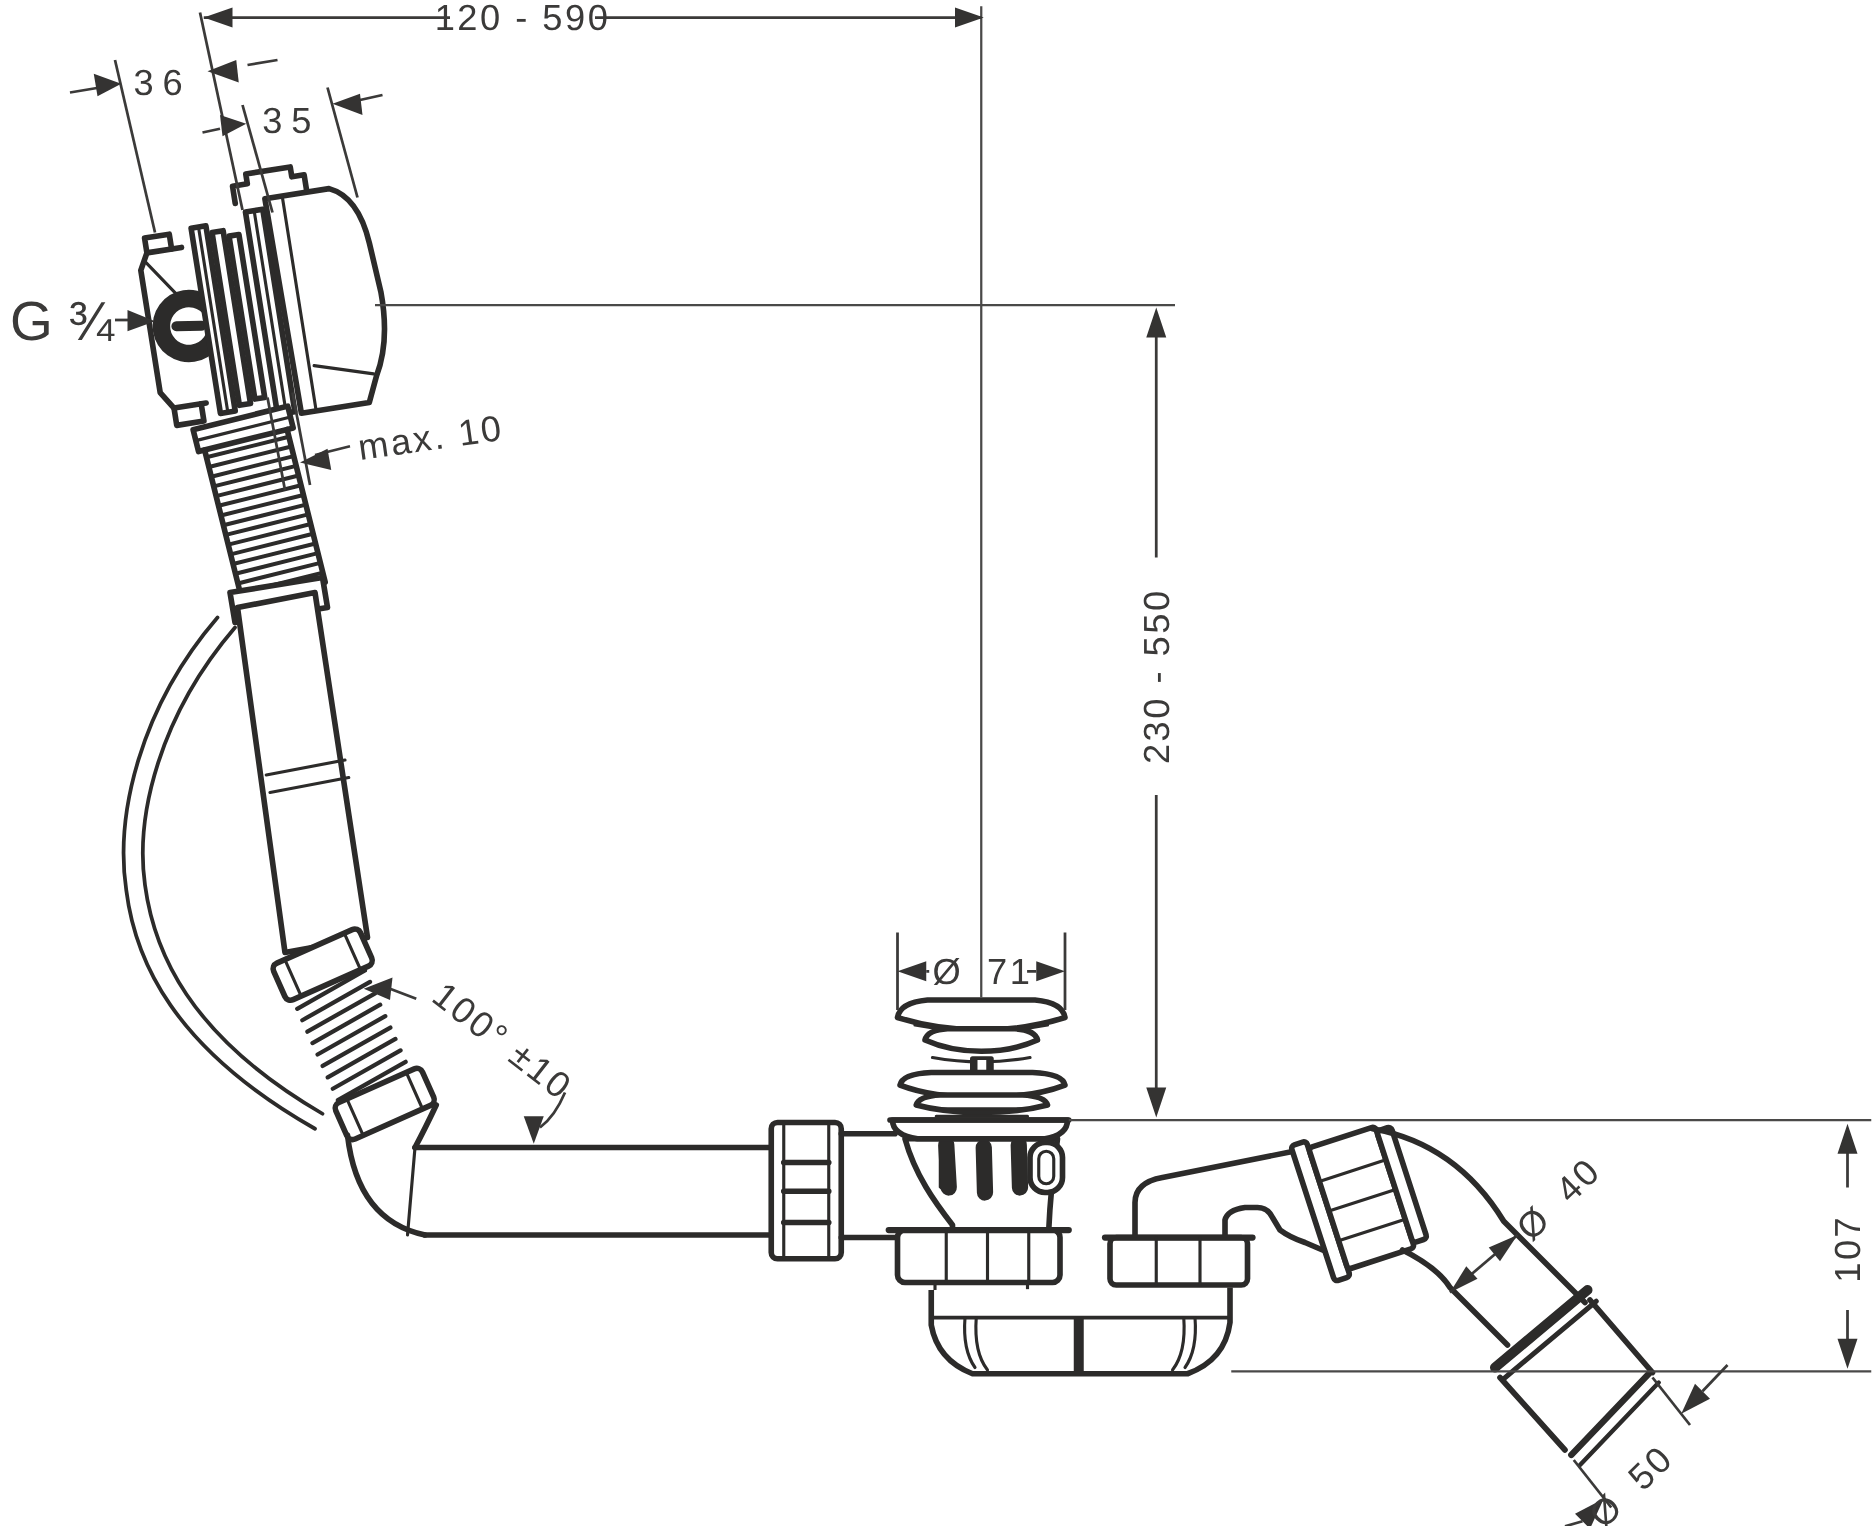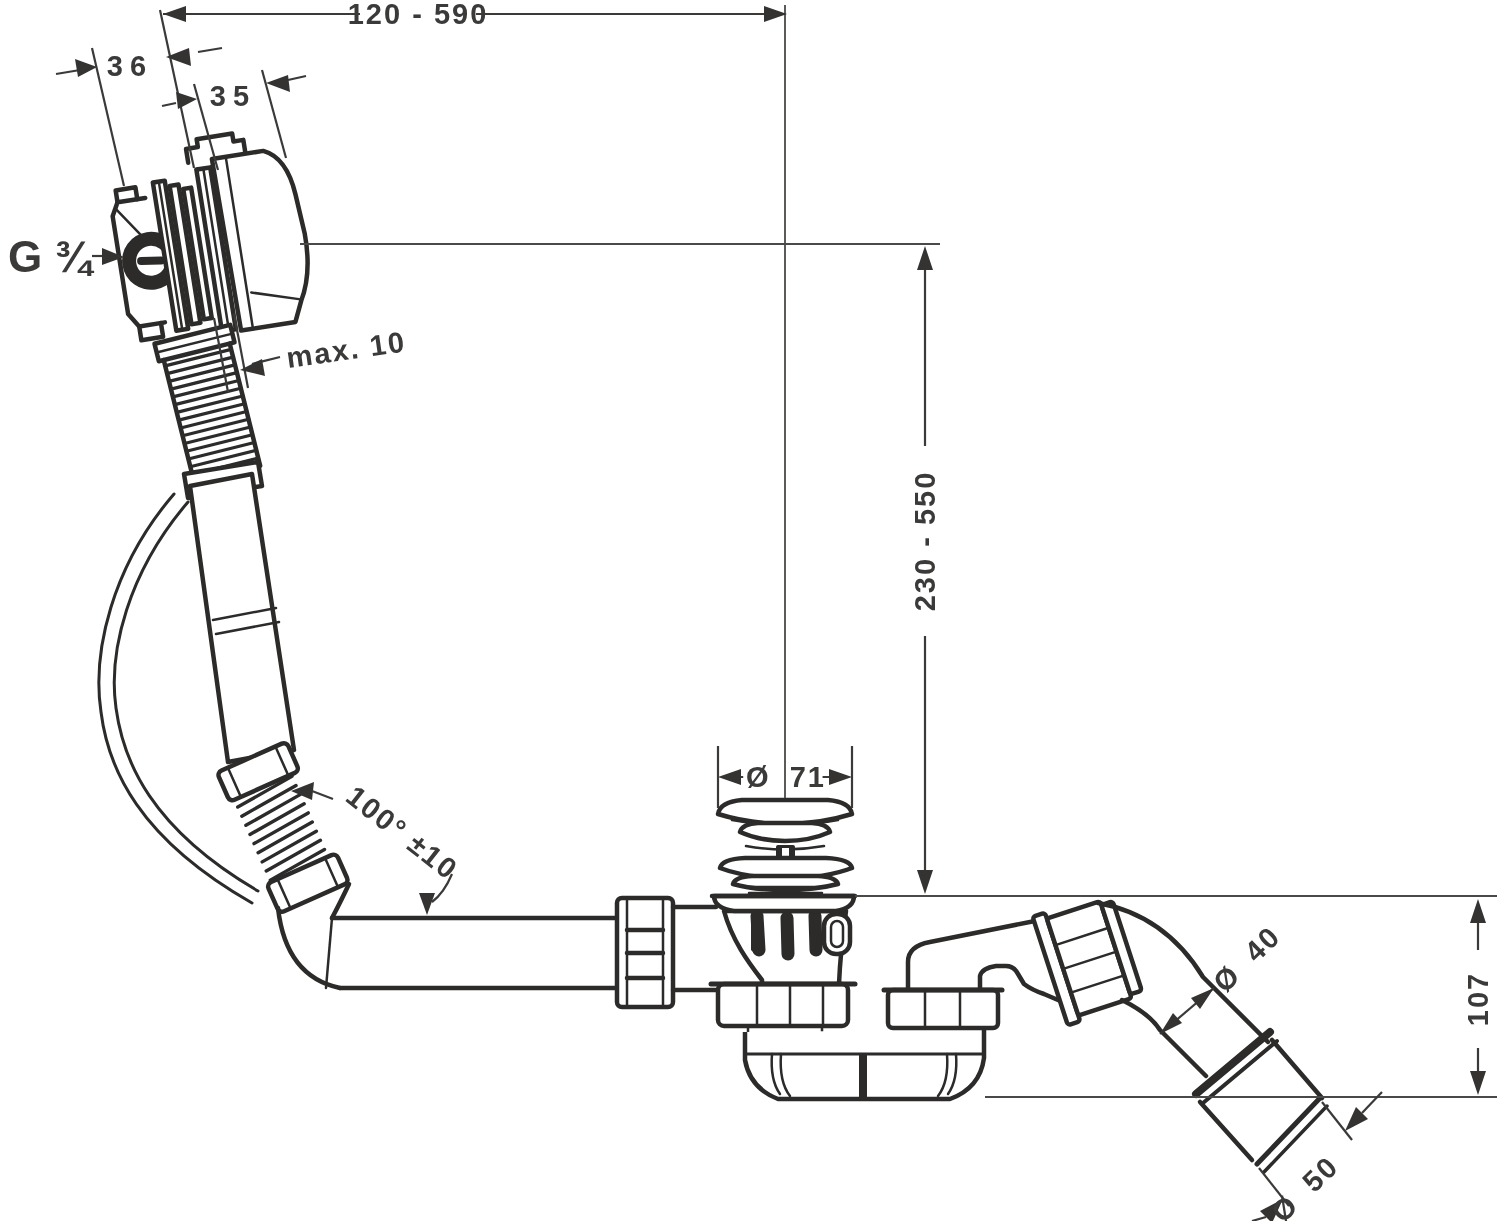--- a/index.html
+++ b/index.html
@@ -1,16 +1,16 @@
 <!DOCTYPE html>
 <html><head>
 <meta charset="utf-8">
 <style>
   html,body{margin:0;padding:0;background:#ffffff;}
-  .stage{width:1500px;height:1221px;position:relative;background:#fff;overflow:hidden;font-weight:bold;}
+  .stage{width:1500px;height:1221px;position:relative;background:#fff;overflow:hidden;}
   svg{display:block;}
   .part{stroke:#2c2b2a;stroke-width:4.5;fill:none;stroke-linecap:round;stroke-linejoin:round;}
   .part-thin{stroke:#2c2b2a;stroke-width:2.5;fill:none;stroke-linecap:round;}
   .part-fill{stroke:#2c2b2a;stroke-width:4.5;fill:#ffffff;stroke-linejoin:round;}
   .dark{fill:#2c2b2a;stroke:none;}
   .dim{stroke:#3b3a39;stroke-width:2.2;fill:none;}
   .dim-thin{stroke:#4a4948;stroke-width:1.8;fill:none;}
   .arrow{fill:#343332;stroke:none;}
   .dim-text{font-family:"Liberation Sans",sans-serif;font-size:29px;fill:#3b3a39;letter-spacing:2px;}
   .dim-text-sp{letter-spacing:7px;}

